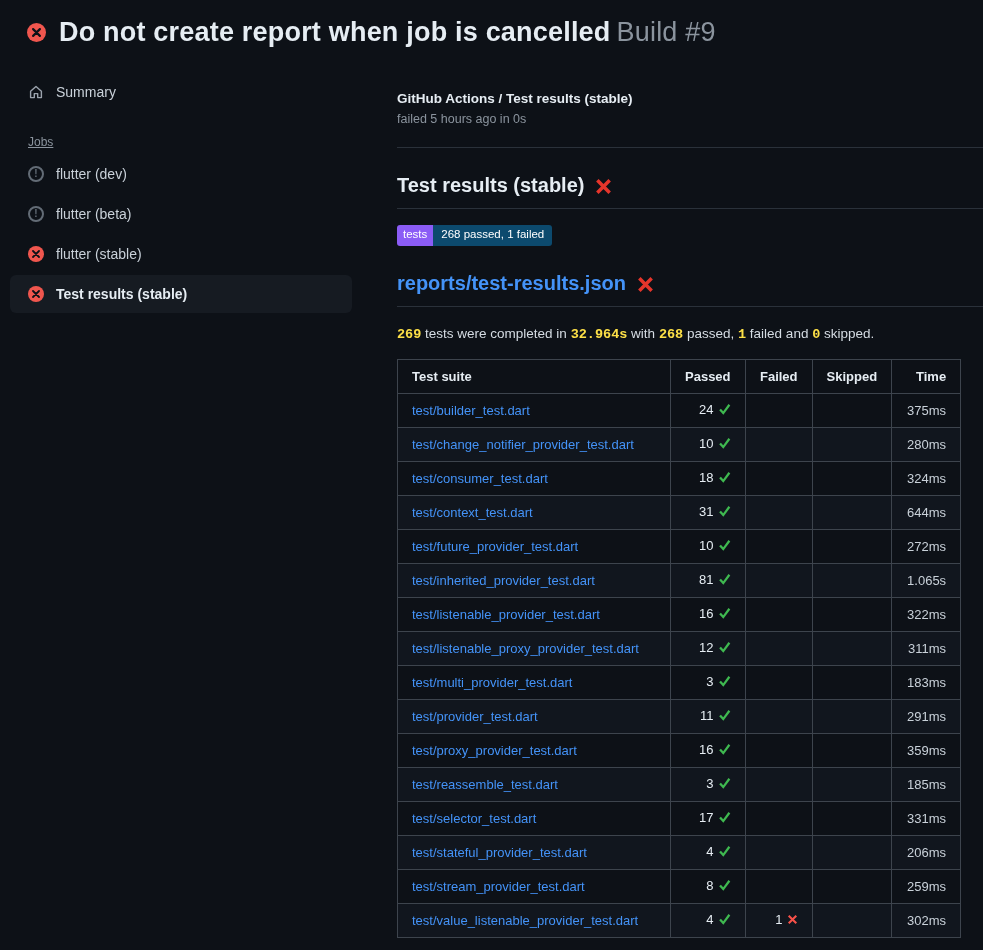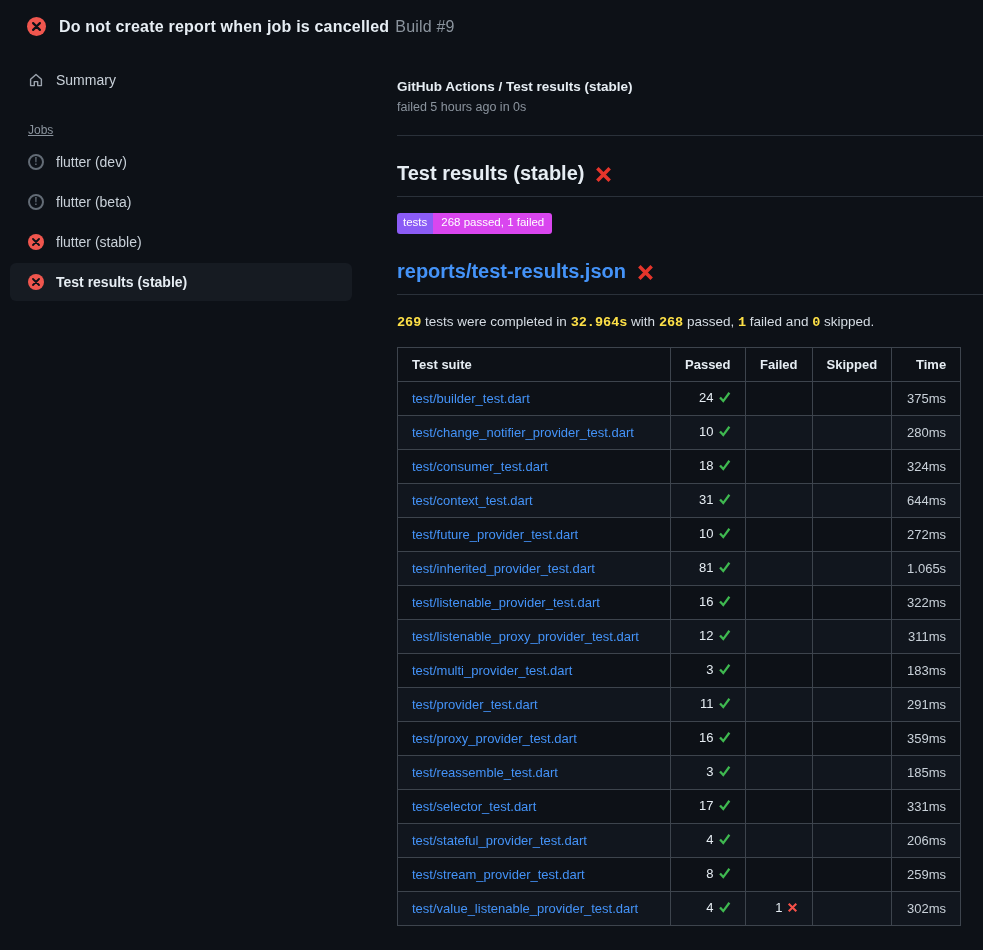--- a/index.html
+++ b/index.html
@@ -6,21 +6,21 @@
   html, body { margin: 0; padding: 0; }
   body {
     width: 983px; height: 950px;
     background: #0d1117;
     color: #e6edf3;
     font-family: "Liberation Sans", sans-serif;
     overflow: hidden;
   }
   
   .topbar { display: flex; align-items: center; gap: 13px; padding: 17px 16px 13px 27px; }
-  .topbar h1 { font-size: 16px; font-weight: 700; margin: 0; letter-spacing: .2px; }
+  .topbar h1 { font-size: 27px; font-weight: 700; margin: 0; letter-spacing: .2px; }
   .build { color: #8b949e; font-weight: 400; margin-left: 6px; }
   .fail-circle {
     display: inline-flex; align-items: center; justify-content: center;
     border-radius: 50%; background: #f0564e; flex: none;
   }
   .fail-circle.lg { width: 19px; height: 19px; }
   .fail-circle.sm { width: 16px; height: 16px; }
   
   .layout { display: flex; align-items: flex-start; }
   .sidebar { width: 397px; flex: none; padding-top: 12px; }
@@ -133,21 +133,21 @@
       <span>Test results (stable)</span>
       <span class="hx">
         <svg width="17" height="17" viewBox="0 0 16 16">
             <path d="M2.2 2.2L13.8 13.8M13.8 2.2L2.2 13.8" stroke="#e5352b" stroke-width="3.3"></path>
           </svg>
       </span>
     </h2>
 
     <div class="badge">
       <span class="lbl" style="background: #8b5cf6;">tests</span>
-      <span class="val" style="background: #d946ef;">268 passed, 1 failed</span>
+      <span class="val" style="background: #0c4a6e;">268 passed, 1 failed</span>
     </div>
 
     <h2 class="section report">
       <a href="#">reports/test-results.json</a>
       <span class="hx">
         <svg width="17" height="17" viewBox="0 0 16 16">
             <path d="M2.2 2.2L13.8 13.8M13.8 2.2L2.2 13.8" stroke="#e5352b" stroke-width="3.3"></path>
           </svg>
       </span>
     </h2>

